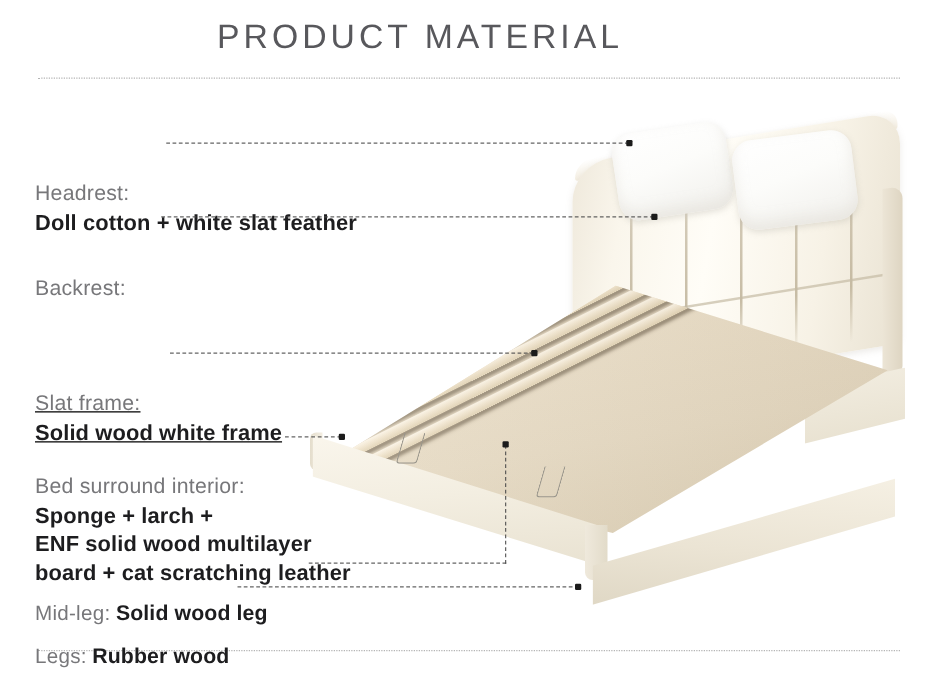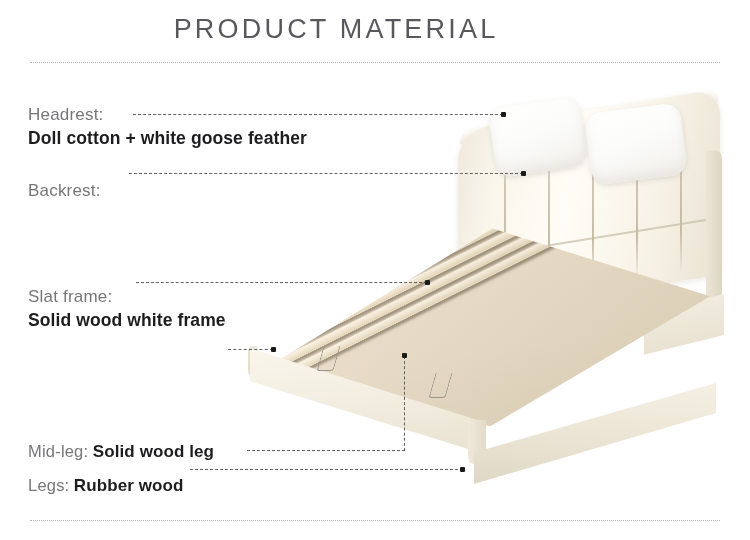--- a/index.html
+++ b/index.html
@@ -20,21 +20,21 @@
   .divider-top{
     position:absolute;left:30px;top:62px;width:690px;height:0;
     border-top:1px dotted #b4b4b4;
   }
   .divider-bottom{
     position:absolute;left:30px;top:520px;width:690px;height:0;
     border-top:1px dotted #b4b4b4;
   }
 
   
-  .block{position:absolute;left:28px;}
+  .block{position:absolute;left:28px;margin-top:40px;}
   .label{
     font-size:17px;font-weight:400;color:#77777a;line-height:1.35;
     letter-spacing:.2px;white-space:nowrap;
   }
   .value{
     font-size:17.5px;font-weight:700;color:#1d1d1f;line-height:1.32;
     letter-spacing:.1px;white-space:nowrap;
   }
   .inline-row{white-space:nowrap;line-height:1.30;text-align:center;}
   .inline-row .label{display:inline;font-size:16.5px;}
@@ -207,38 +207,44 @@
     <div class="base-front"></div>
     <div class="base-corner"></div>
     <div class="base-right"></div>
 
     <div class="bracket" style="left:84px;top:258px;"></div>
     <div class="bracket" style="left:196px;top:285px;"></div>
   </div>
 
   <div class="block" style="top:104px;">
     <div class="label">Headrest:</div>
-    <div class="value">Doll cotton + white goose feather</div>
+    <div class="value">Doll cotton + white slat feather</div>
   </div>
   <div class="leader" style="left:133px;top:114px;width:370px;"></div>
   <div class="dot" style="left:501px;top:112px;"></div>
 
   <div class="block" style="top:180px;">
     <div class="label">Backrest:</div>
   </div>
   <div class="leader" style="left:129px;top:173px;width:394px;"></div>
   <div class="dot" style="left:521px;top:171px;"></div>
 
-  <div class="block" style="top:286px;">
+  <div class="block" style="top:272px;text-decoration:underline;">
     <div class="label">Slat frame:</div>
     <div class="value">Solid wood white frame</div>
   </div>
   <div class="leader" style="left:136px;top:282px;width:291px;"></div>
   <div class="dot" style="left:425px;top:280px;"></div>
 
+  <div class="block" style="top:338px;">
+    <div class="label">Bed surround interior:</div>
+    <div class="value">Sponge + larch +</div>
+    <div class="value">ENF solid wood multilayer</div>
+    <div class="value">board + cat scratching leather</div>
+  </div>
   <div class="leader" style="left:228px;top:349px;width:45px;"></div>
   <div class="dot" style="left:271px;top:347px;"></div>
 
   <div class="block inline-row" style="top:440px;">
     <span class="label">Mid-leg:</span>
     <span class="value">Solid wood leg</span>
   </div>
   <div class="leader" style="left:247px;top:450px;width:158px;"></div>
   <div class="leader-v" style="left:404px;top:356px;height:95px;"></div>
   <div class="dot" style="left:402px;top:353px;"></div>

